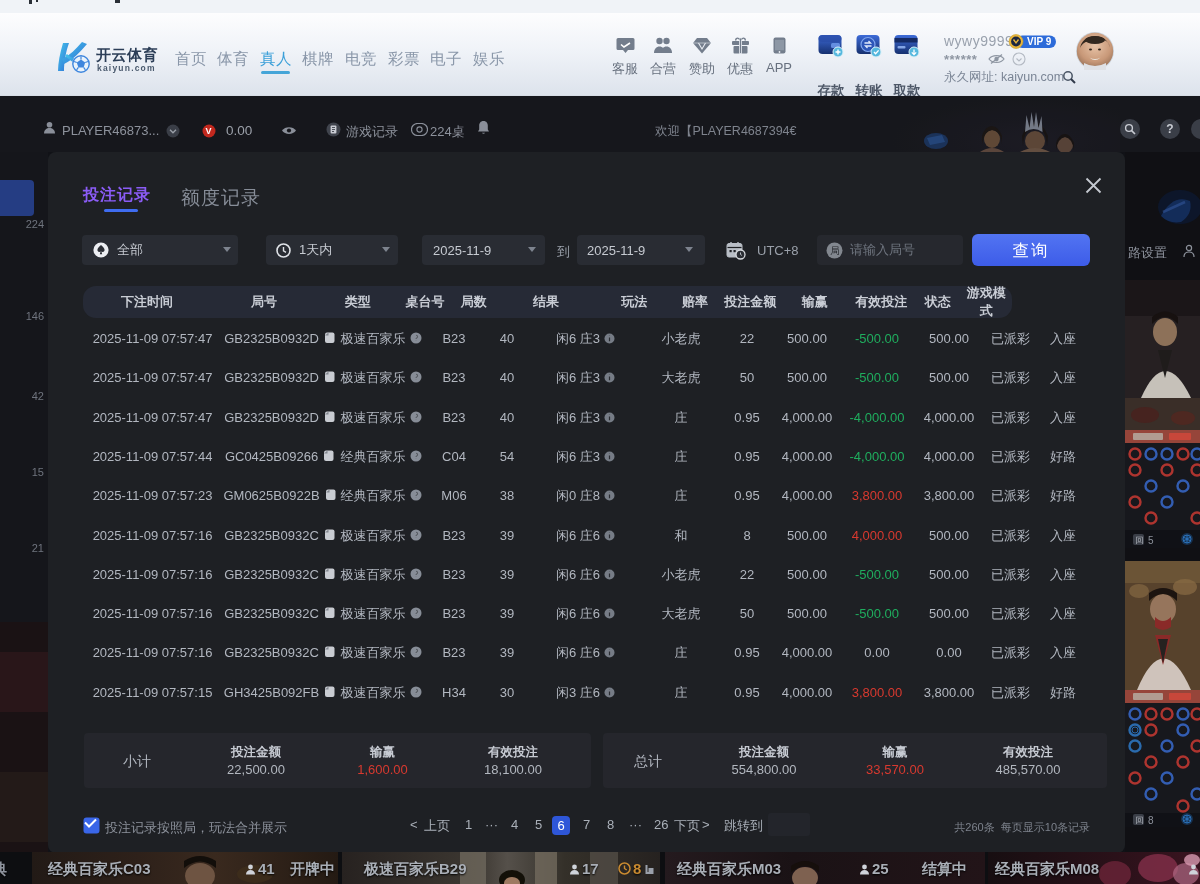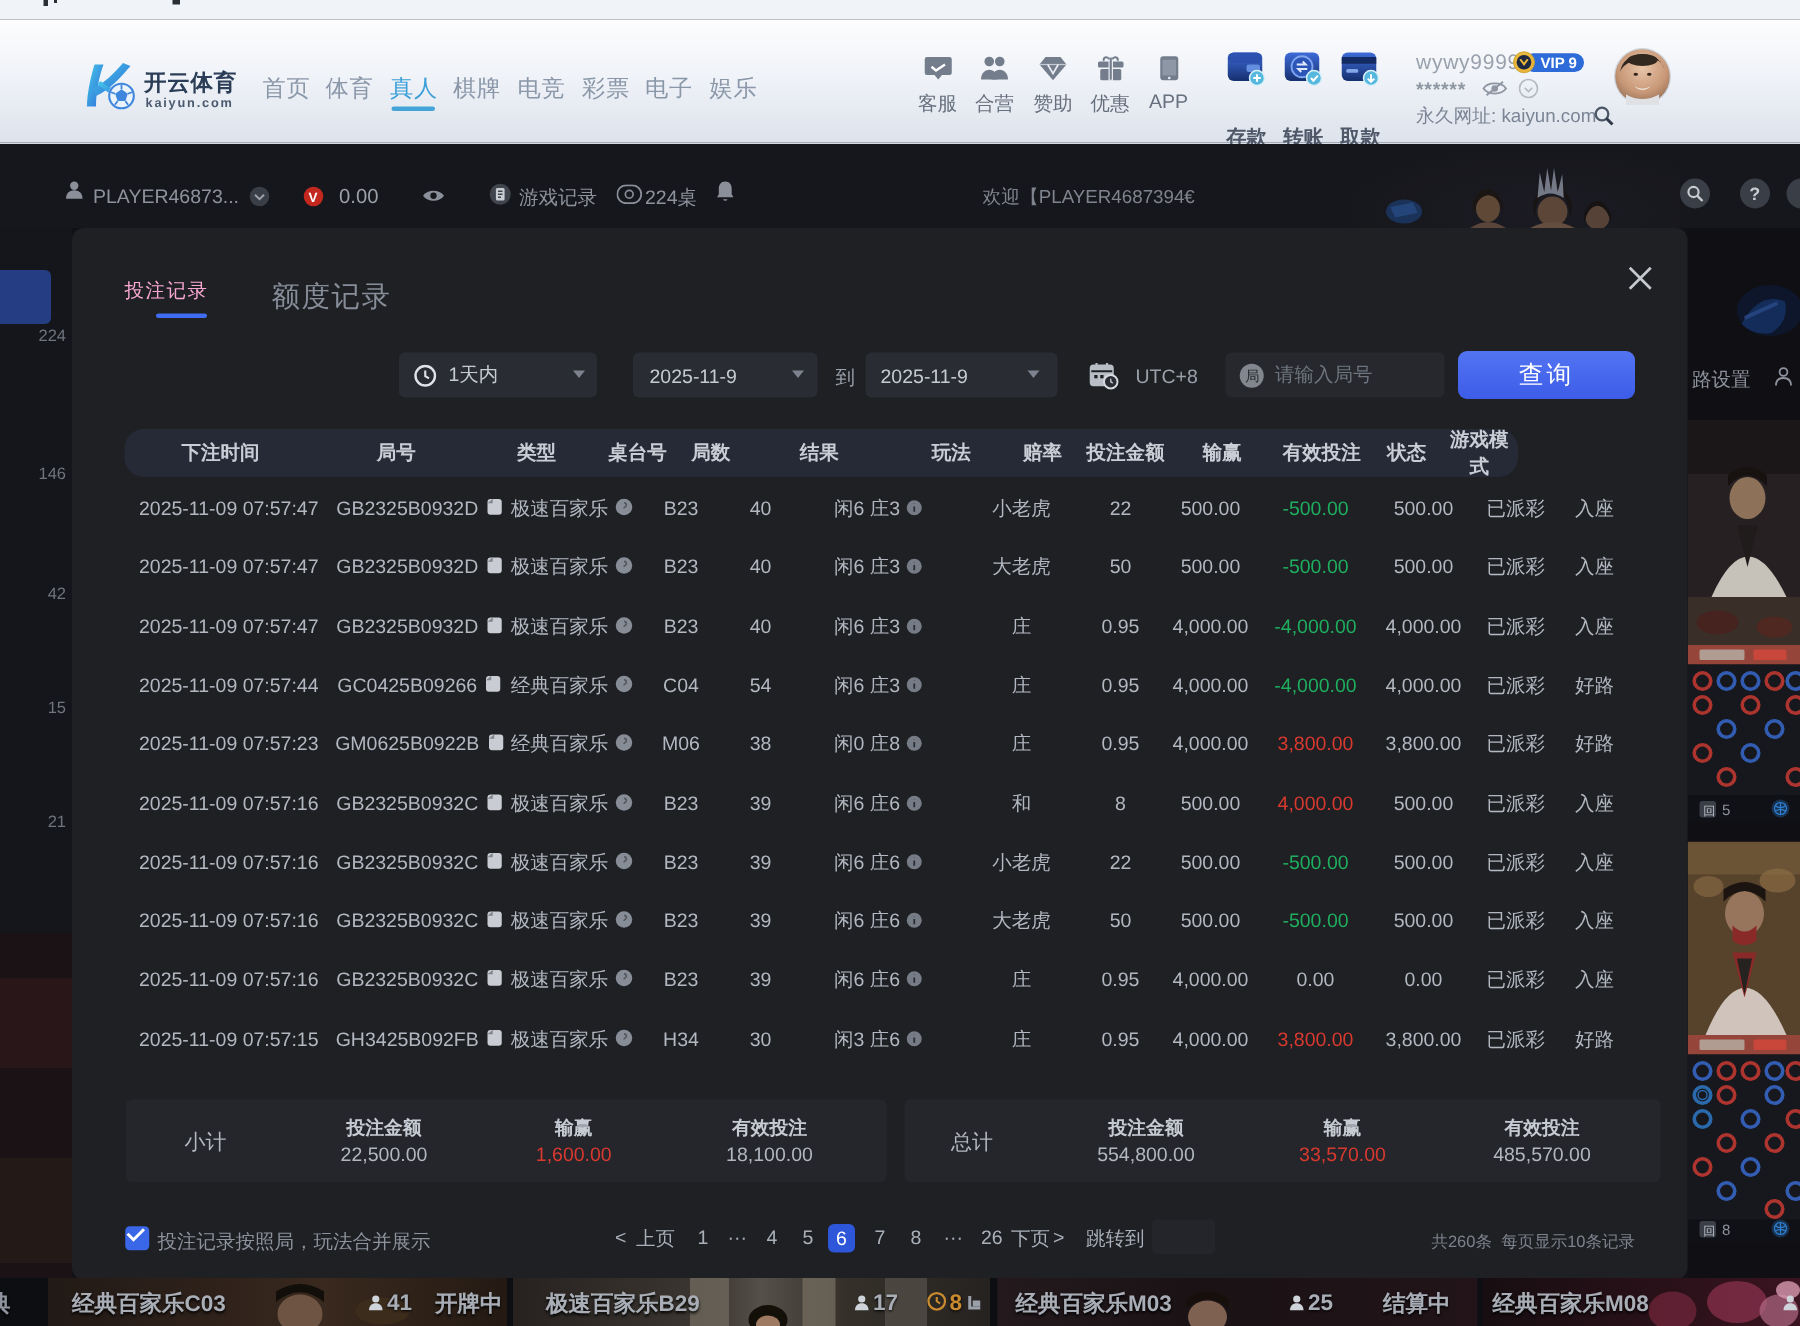--- a/index.html
+++ b/index.html
@@ -387,27 +387,35 @@
         <rect x="8" y="253" width="11" height="11" rx="2" fill="#3a3e47"></rect>
           <text x="10.5" y="262" font-size="8" fill="#b9bec6" font-family="Liberation Sans">回</text>
         <text x="23" y="262.5" font-size="10" fill="#8d929c" font-family="Liberation Sans">8</text>
         <circle cx="62" cy="258" r="6" fill="#17314f"></circle>
           <path d="M58 258 a4 4 0 0 0 8 0 a4 4 0 0 0 -8 0 M62 254 v8 M58.5 256 a5 5 0 0 0 7 0 M58.5 260 a5 5 0 0 1 7 0" stroke="#2f7fd0" stroke-width="0.8" fill="none"></path>
       </svg>
     </div>
   </div>
 
   <div class="abs" id="modal">
-    <div class="abs" style="left:35px;top:33px;font-size:13px;font-weight:normal;color:#f9a8d4;letter-spacing:1px">投注记录</div>
+    <div class="abs" style="left:35px;top:33px;font-size:16px;font-weight:bold;color:#8b5cf6;letter-spacing:1px">投注记录</div>
     <div class="abs" style="left:133px;top:33px;font-size:19px;color:#878d98;letter-spacing:1px">额度记录</div>
     <div class="abs" style="left:56px;top:57px;width:34px;height:3px;background:#3f6cf0;border-radius:2px"></div>
     <svg class="abs" style="left:1037px;top:25px" width="17" height="17" viewBox="0 0 17 17">
         <path d="M1.5 1.5 L15.5 15.5 M15.5 1.5 L1.5 15.5" stroke="#c5c9d0" stroke-width="1.8"></path>
       </svg>
 
+    <div class="fbox" style="left:34px;width:156px">
+      <svg style="margin:0 8px 0 11px" width="16" height="16" viewBox="0 0 16 16">
+          <circle cx="8" cy="8" r="7.6" fill="#eceef2"></circle>
+          <path d="M8 3 c1.9 2 3.6 3.2 3.6 4.9 a2 2 0 0 1-3.2 1.6 l0.8 2.8 h-2.4 l0.8-2.8 a2 2 0 0 1-3.2-1.6 c0-1.7 1.7-2.9 3.6-4.9z" fill="#2b2e35"></path>
+        </svg>
+      <span>全部</span>
+        <i style="left:141px"></i>
+      </div>
     <div class="fbox" style="left:218px;width:132px">
       <svg style="margin:0 8px 0 10px" width="15" height="15" viewBox="0 0 15 15">
           <circle cx="7.5" cy="7.5" r="6.5" fill="none" stroke="#dfe2e7" stroke-width="1.6"></circle>
           <path d="M7.5 4 V7.8 L10 9.3" stroke="#dfe2e7" stroke-width="1.4" fill="none"></path>
         </svg>
       <span>1天内</span>
         <i style="left:116px"></i>
       </div>
     <div class="fbox" style="left:374px;width:123px">
       <span style="margin-left:11px">2025-11-9</span>

